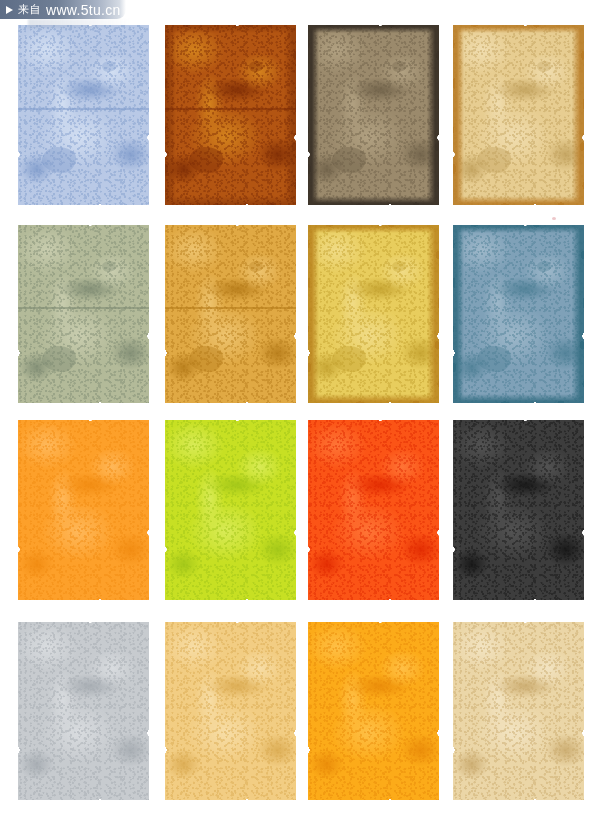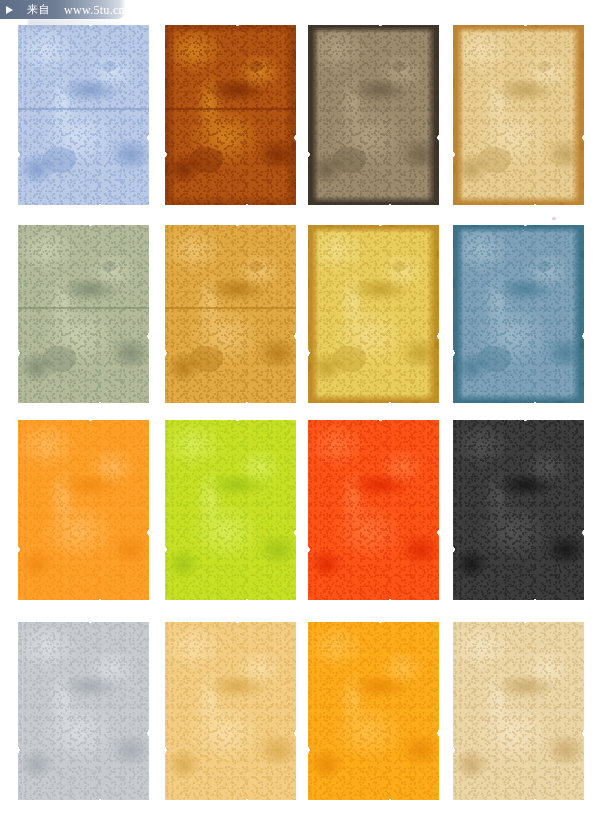--- a/index.html
+++ b/index.html
@@ -6,31 +6,31 @@
   body{
     width:600px;height:820px;background:#ffffff;
     font-family:"Liberation Sans", sans-serif;
     overflow:hidden;position:relative;
   }
 
   
   #watermark{
     position:absolute;left:0;top:0;width:126px;height:19px;
     background:linear-gradient(90deg,#5d6d86 0%,#6f7e95 45%,#a9b4c6 78%,#d5dbe4 95%,#ffffff 100%);
-    display:flex;align-items:center;gap:14px;
+    display:flex;align-items:center;gap:5px;
     padding-left:6px;box-sizing:border-box;z-index:50;
     border-bottom-right-radius:9px;
   }
   #wm-tri{
     width:0;height:0;border-left:7px solid #ffffff;
     border-top:4.5px solid transparent;border-bottom:4.5px solid transparent;
     flex:0 0 auto;
   }
   #wm-cn{color:#ffffff;font-size:11px;line-height:11px;letter-spacing:.5px;}
-  #wm-url{color:#ffffff;font-size:12px;line-height:10px;font-family:Liberation Serif, serif;letter-spacing:.3px;}
+  #wm-url{color:#ffffff;font-size:14px;line-height:10px;font-family:Liberation Sans, sans-serif;letter-spacing:.3px;}
 
   
   #wm-reflect{
     position:absolute;left:28px;top:19px;width:104px;height:9px;z-index:49;
     background:linear-gradient(90deg,rgba(150,165,190,.30),rgba(150,165,190,.12) 60%,rgba(255,255,255,0));
     filter:blur(1px);
   }
 
   
   #grid{position:absolute;left:0;top:0;width:600px;height:820px;}

